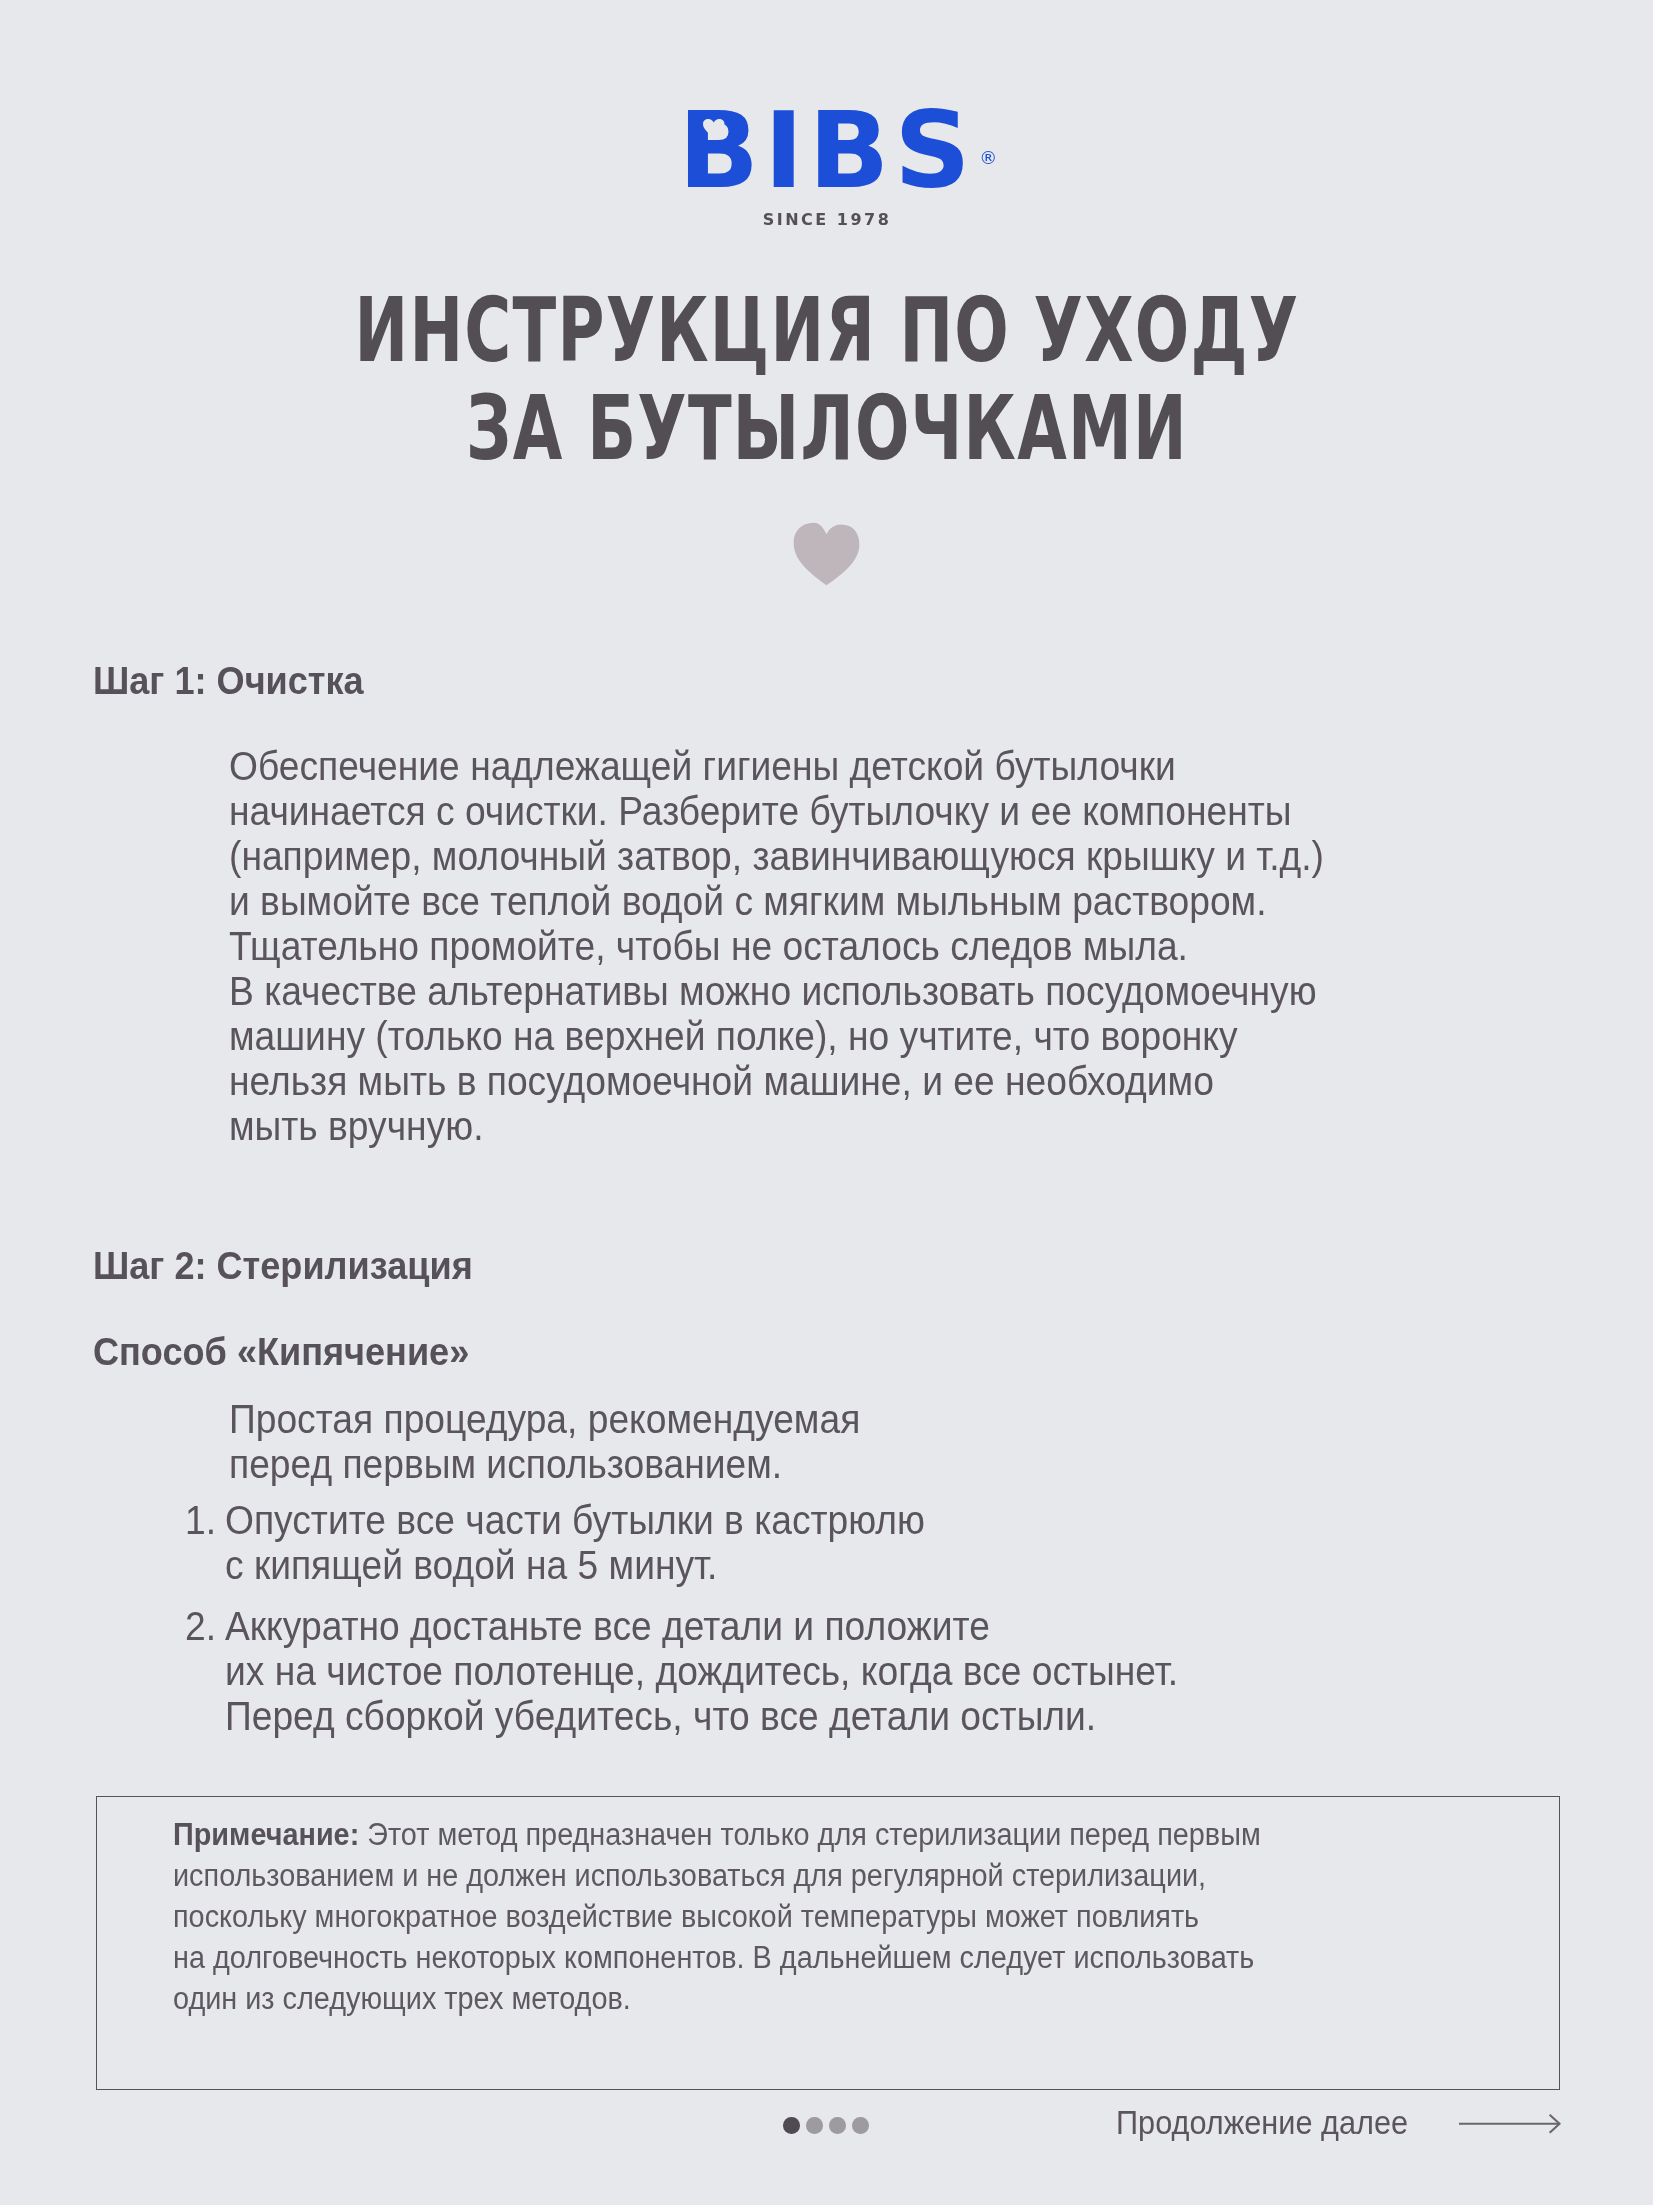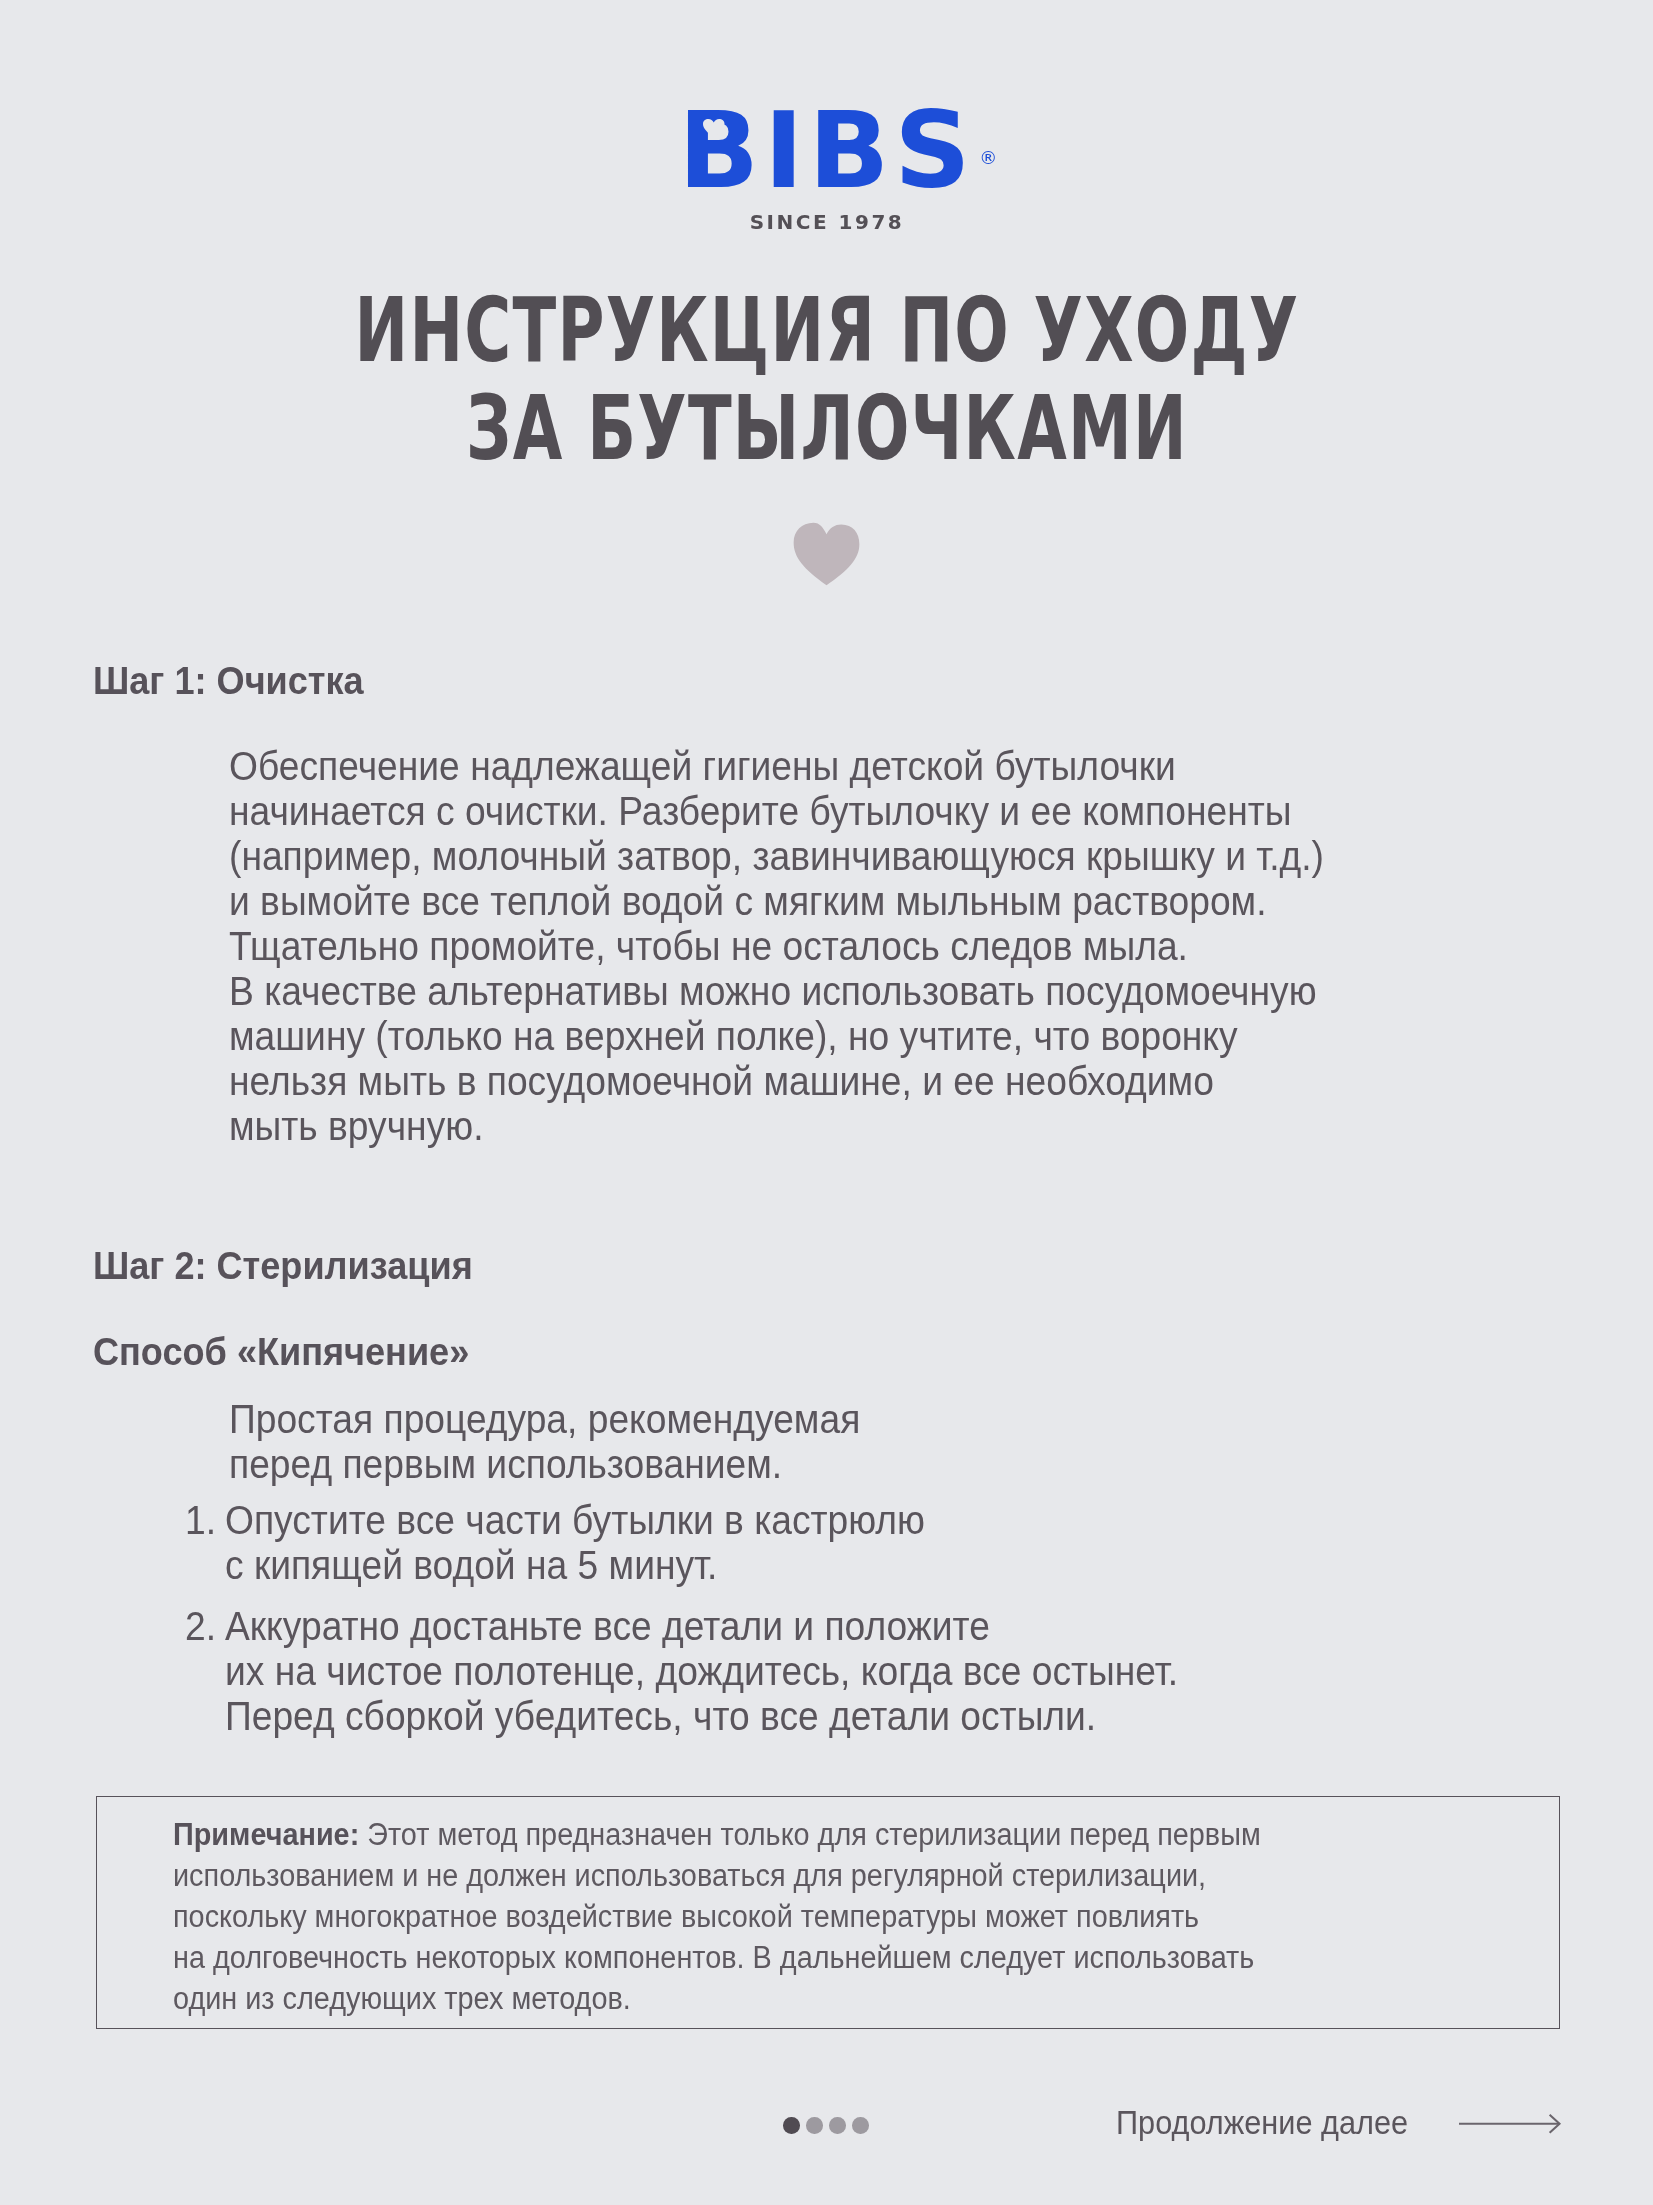--- a/index.html
+++ b/index.html
@@ -24,21 +24,21 @@
   .logo-reg {
     position: absolute; right: -21.5px; top: 6.6px;
     font-size: 18px; font-weight: normal; letter-spacing: 0;
   }
   .logo-heart {
     position: absolute; left: 25px; top: 18px; width: 21.5px; height: 20px;
   }
   .logo-since {
     display: block; margin-top: 10px;
     font-family: "DejaVu Sans", sans-serif; font-weight: bold;
-    font-size: 20px; letter-spacing: 2.5px; color: #545056;
+    font-size: 16px; letter-spacing: 2.5px; color: #545056;
   }
   .title {
     position: absolute; left: 0; right: 0; top: 281px;
     text-align: center;
     font-family: "DejaVu Sans", sans-serif; font-weight: bold;
     font-size: 89px; line-height: 98px; color: #524e54;
     transform: scaleX(0.72); transform-origin: center top;
     letter-spacing: 1.7px;
   }
   .heart-div {
@@ -54,21 +54,21 @@
     font-size: 40px; line-height: 45px; color: #5a555c;
     transform: scaleX(0.93); transform-origin: left top;
     white-space: nowrap;
   }
   .para .line { display: block; }
   .list-item { position: absolute; left: 185px; font-size: 40px; line-height: 45px; color: #5a555c; white-space: nowrap; transform: scaleX(0.93); transform-origin: left top; }
   .list-item .num { display: inline-block; width: 43px; }
   .list-item .cont { display: block; padding-left: 43px; }
   .note {
     position: absolute; left: 96px; top: 1796px;
-    width: 1464px; height: 233px;
+    width: 1464px; height: 294px;
     border: 1.7px solid #57525a; box-sizing: border-box;
   }
   .note-text {
     position: absolute; left: 76px; top: 16.5px;
     font-size: 31px; line-height: 41px; color: #5e5960;
     white-space: nowrap;
     transform: scaleX(0.93); transform-origin: left top;
   }
   .note-text .line { display: block; }
   .note-label { font-weight: bold; color: #57525a; }

